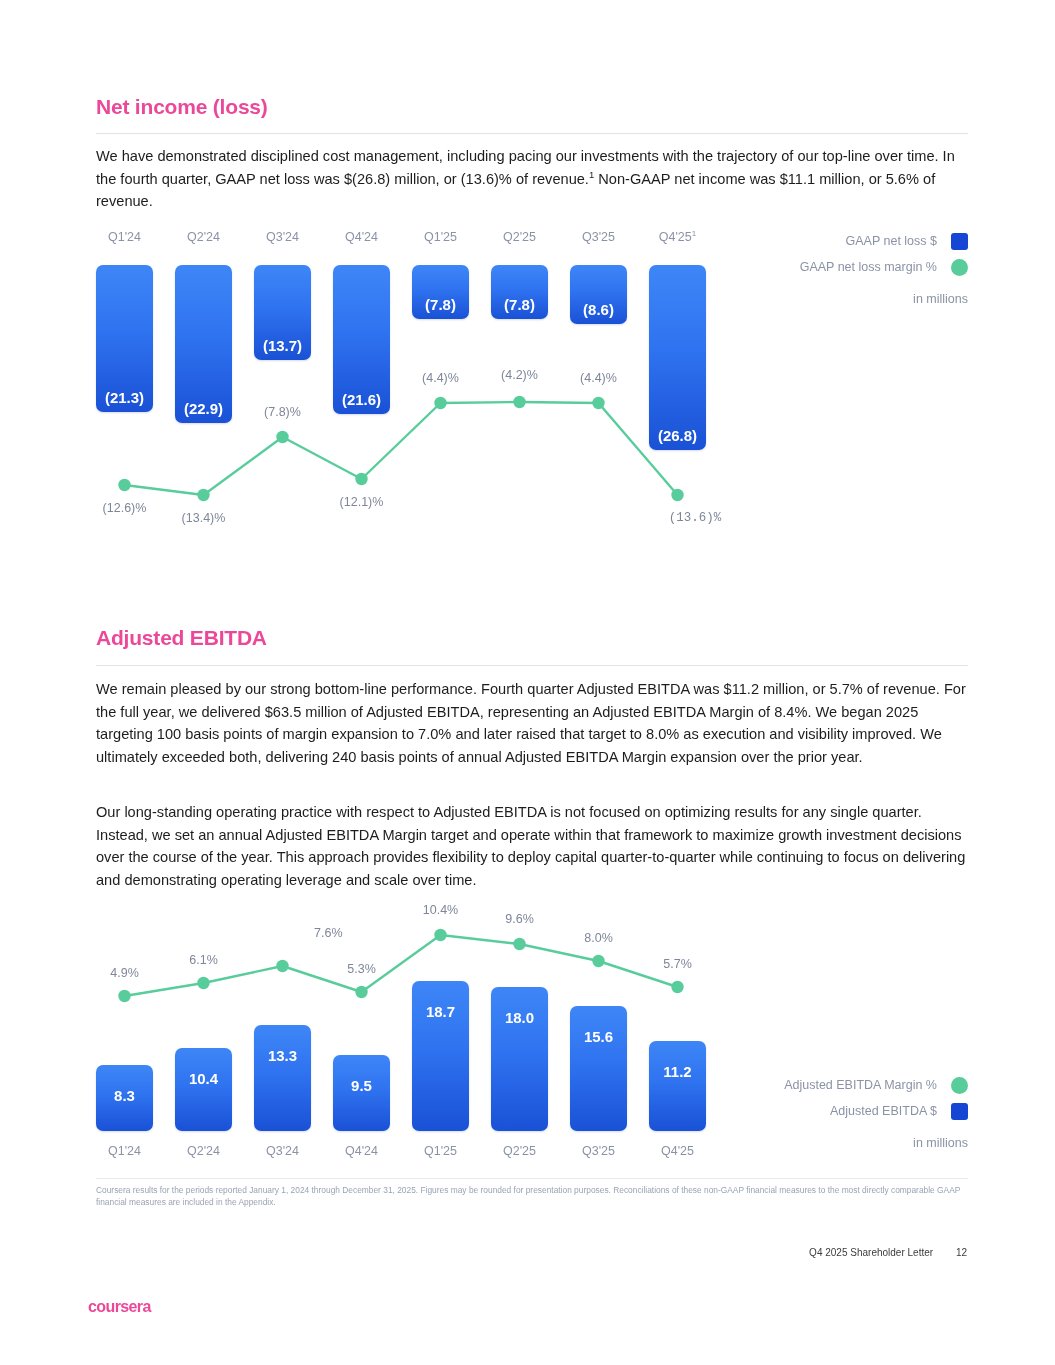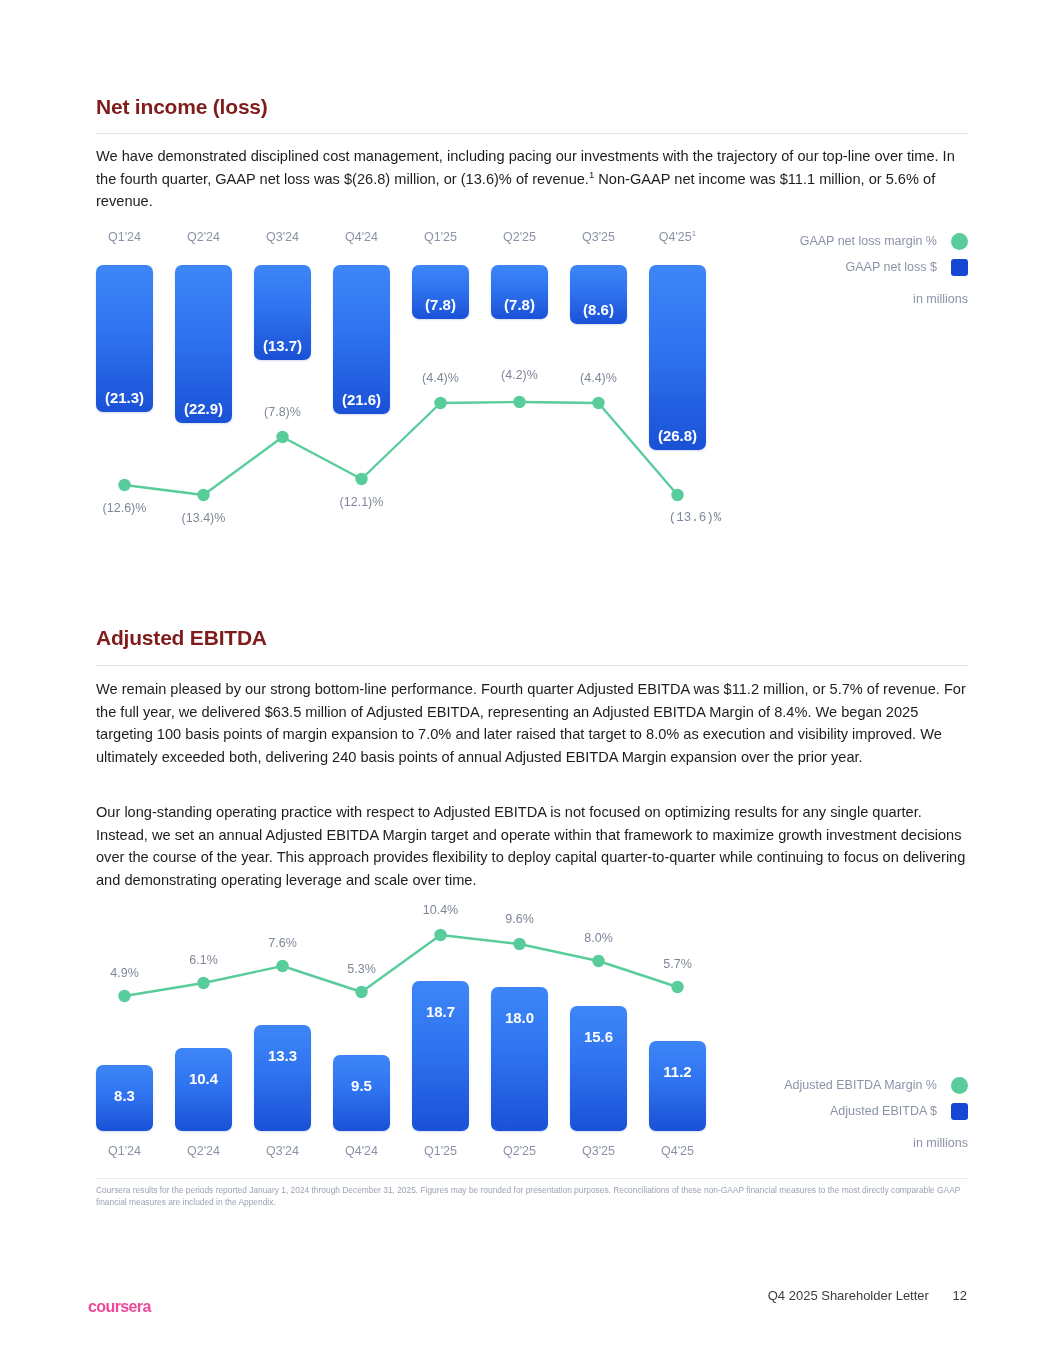--- a/index.html
+++ b/index.html
@@ -12,21 +12,21 @@
     overflow:hidden;
   }
   .page{position:absolute;left:0;top:0;width:1055px;height:1365px;}
 
   
   .section-title{
     position:absolute;
     font-size:21px;
     font-weight:bold;
     letter-spacing:-0.2px;
-    color:#7f1d1d;
+    color:#ec4899;
   }
   .rule{
     position:absolute;
     height:1px;
     background:#e3e3e3;
     left:96px;width:872px;
   }
   .body-text{
     position:absolute;
     left:96px;width:872px;
@@ -95,22 +95,22 @@
     position:absolute;left:96px;width:872px;
     font-size:8.4px;line-height:12px;color:#9aa3b4;
   }
 
   
   .brand{
     position:absolute;left:88px;top:1298px;
     font-size:16px;font-weight:bold;letter-spacing:-0.6px;color:#ec4899;
   }
   .page-meta{
-    position:absolute;top:1288px;right:88px;
-    font-size:13px;color:#3c3c3c;white-space:nowrap;
+    position:absolute;top:1247px;right:88px;
+    font-size:10px;color:#3c3c3c;white-space:nowrap;
   }
   .page-meta .num{margin-left:20px;}
 </style>
 </head>
 <body>
 
 <div class="page">
 
   <div class="section-title" style="left:96px;top:95px;">Net income (loss)</div>
   <div class="rule" style="top:133px;"></div>
@@ -160,26 +160,26 @@
         <div class="pt-label" style="left: 205.5px; top: 267px; width: 120px;">(12.1)%</div>
         <div class="pt-label" style="left: 284.5px; top: 143px; width: 120px;">(4.4)%</div>
         <div class="pt-label" style="left: 363.5px; top: 140px; width: 120px;">(4.2)%</div>
         <div class="pt-label" style="left: 442.5px; top: 143px; width: 120px;">(4.4)%</div>
         <div class="pt-label" style="left: 539px; top: 283px; width: 120px; font-family: Liberation Mono, monospace;">(13.6)%</div>
       </div>
   </div>
 
   <div class="legend" style="left:740px;top:228px;width:228px;">
     <div class="legend-row">
+      <span class="legend-text">GAAP net loss $</span>
+      <span class="swatch-sq"></span>
+    </div>
+    <div class="legend-row">
       <span class="legend-text">GAAP net loss margin %</span>
       <span class="swatch-ci"></span>
-    </div>
-    <div class="legend-row">
-      <span class="legend-text">GAAP net loss $</span>
-      <span class="swatch-sq"></span>
     </div>
     <div class="legend-note">in millions</div>
   </div>
 
   <div class="section-title" style="left:96px;top:626px;">Adjusted EBITDA</div>
   <div class="rule" style="top:665px;"></div>
 
   <div class="body-text" style="top:678px;">We remain pleased by our strong bottom-line performance. Fourth quarter Adjusted EBITDA was $11.2 million, or 5.7% of revenue. For the full year, we delivered $63.5 million of Adjusted EBITDA, representing an Adjusted EBITDA Margin of 8.4%. We began 2025 targeting 100 basis points of margin expansion to 7.0% and later raised that target to 8.0% as execution and visibility improved. We ultimately exceeded both, delivering 240 basis points of annual Adjusted EBITDA Margin expansion over the prior year.</div>
 
   <div class="body-text" style="top:801px;">Our long-standing operating practice with respect to Adjusted EBITDA is not focused on optimizing results for any single quarter. Instead, we set an annual Adjusted EBITDA Margin target and operate within that framework to maximize growth investment decisions over the course of the year. This approach provides flexibility to deploy capital quarter-to-quarter while continuing to focus on delivering and demonstrating operating leverage and scale over time.</div>
@@ -216,21 +216,21 @@
           <circle cx="107.5" cy="83" r="6.2" fill="#59cc9c"></circle>
           <circle cx="186.5" cy="66" r="6.2" fill="#59cc9c"></circle>
           <circle cx="265.5" cy="92" r="6.2" fill="#59cc9c"></circle>
           <circle cx="344.5" cy="35" r="6.2" fill="#59cc9c"></circle>
           <circle cx="423.5" cy="44" r="6.2" fill="#59cc9c"></circle>
           <circle cx="502.5" cy="61" r="6.2" fill="#59cc9c"></circle>
           <circle cx="581.5" cy="87" r="6.2" fill="#59cc9c"></circle>
         </svg>
         <div class="pt-label" style="left: -31.5px; top: 66px; width: 120px;">4.9%</div>
         <div class="pt-label" style="left: 47.5px; top: 53px; width: 120px;">6.1%</div>
-        <div class="pt-label" style="left: 126.5px; top: 36px; width: 120px;">7.6%</div>
+        <div class="pt-label" style="left: 126.5px; top: 26px; width: 120px; text-align: right;">7.6%</div>
         <div class="pt-label" style="left: 205.5px; top: 62px; width: 120px;">5.3%</div>
         <div class="pt-label" style="left: 284.5px; top: 3px; width: 120px;">10.4%</div>
         <div class="pt-label" style="left: 363.5px; top: 12px; width: 120px;">9.6%</div>
         <div class="pt-label" style="left: 442.5px; top: 31px; width: 120px;">8.0%</div>
         <div class="pt-label" style="left: 521.5px; top: 57px; width: 120px;">5.7%</div>
       </div>
   </div>
 
   <div class="legend" style="left:730px;top:1072px;width:238px;">
     <div class="legend-row">

